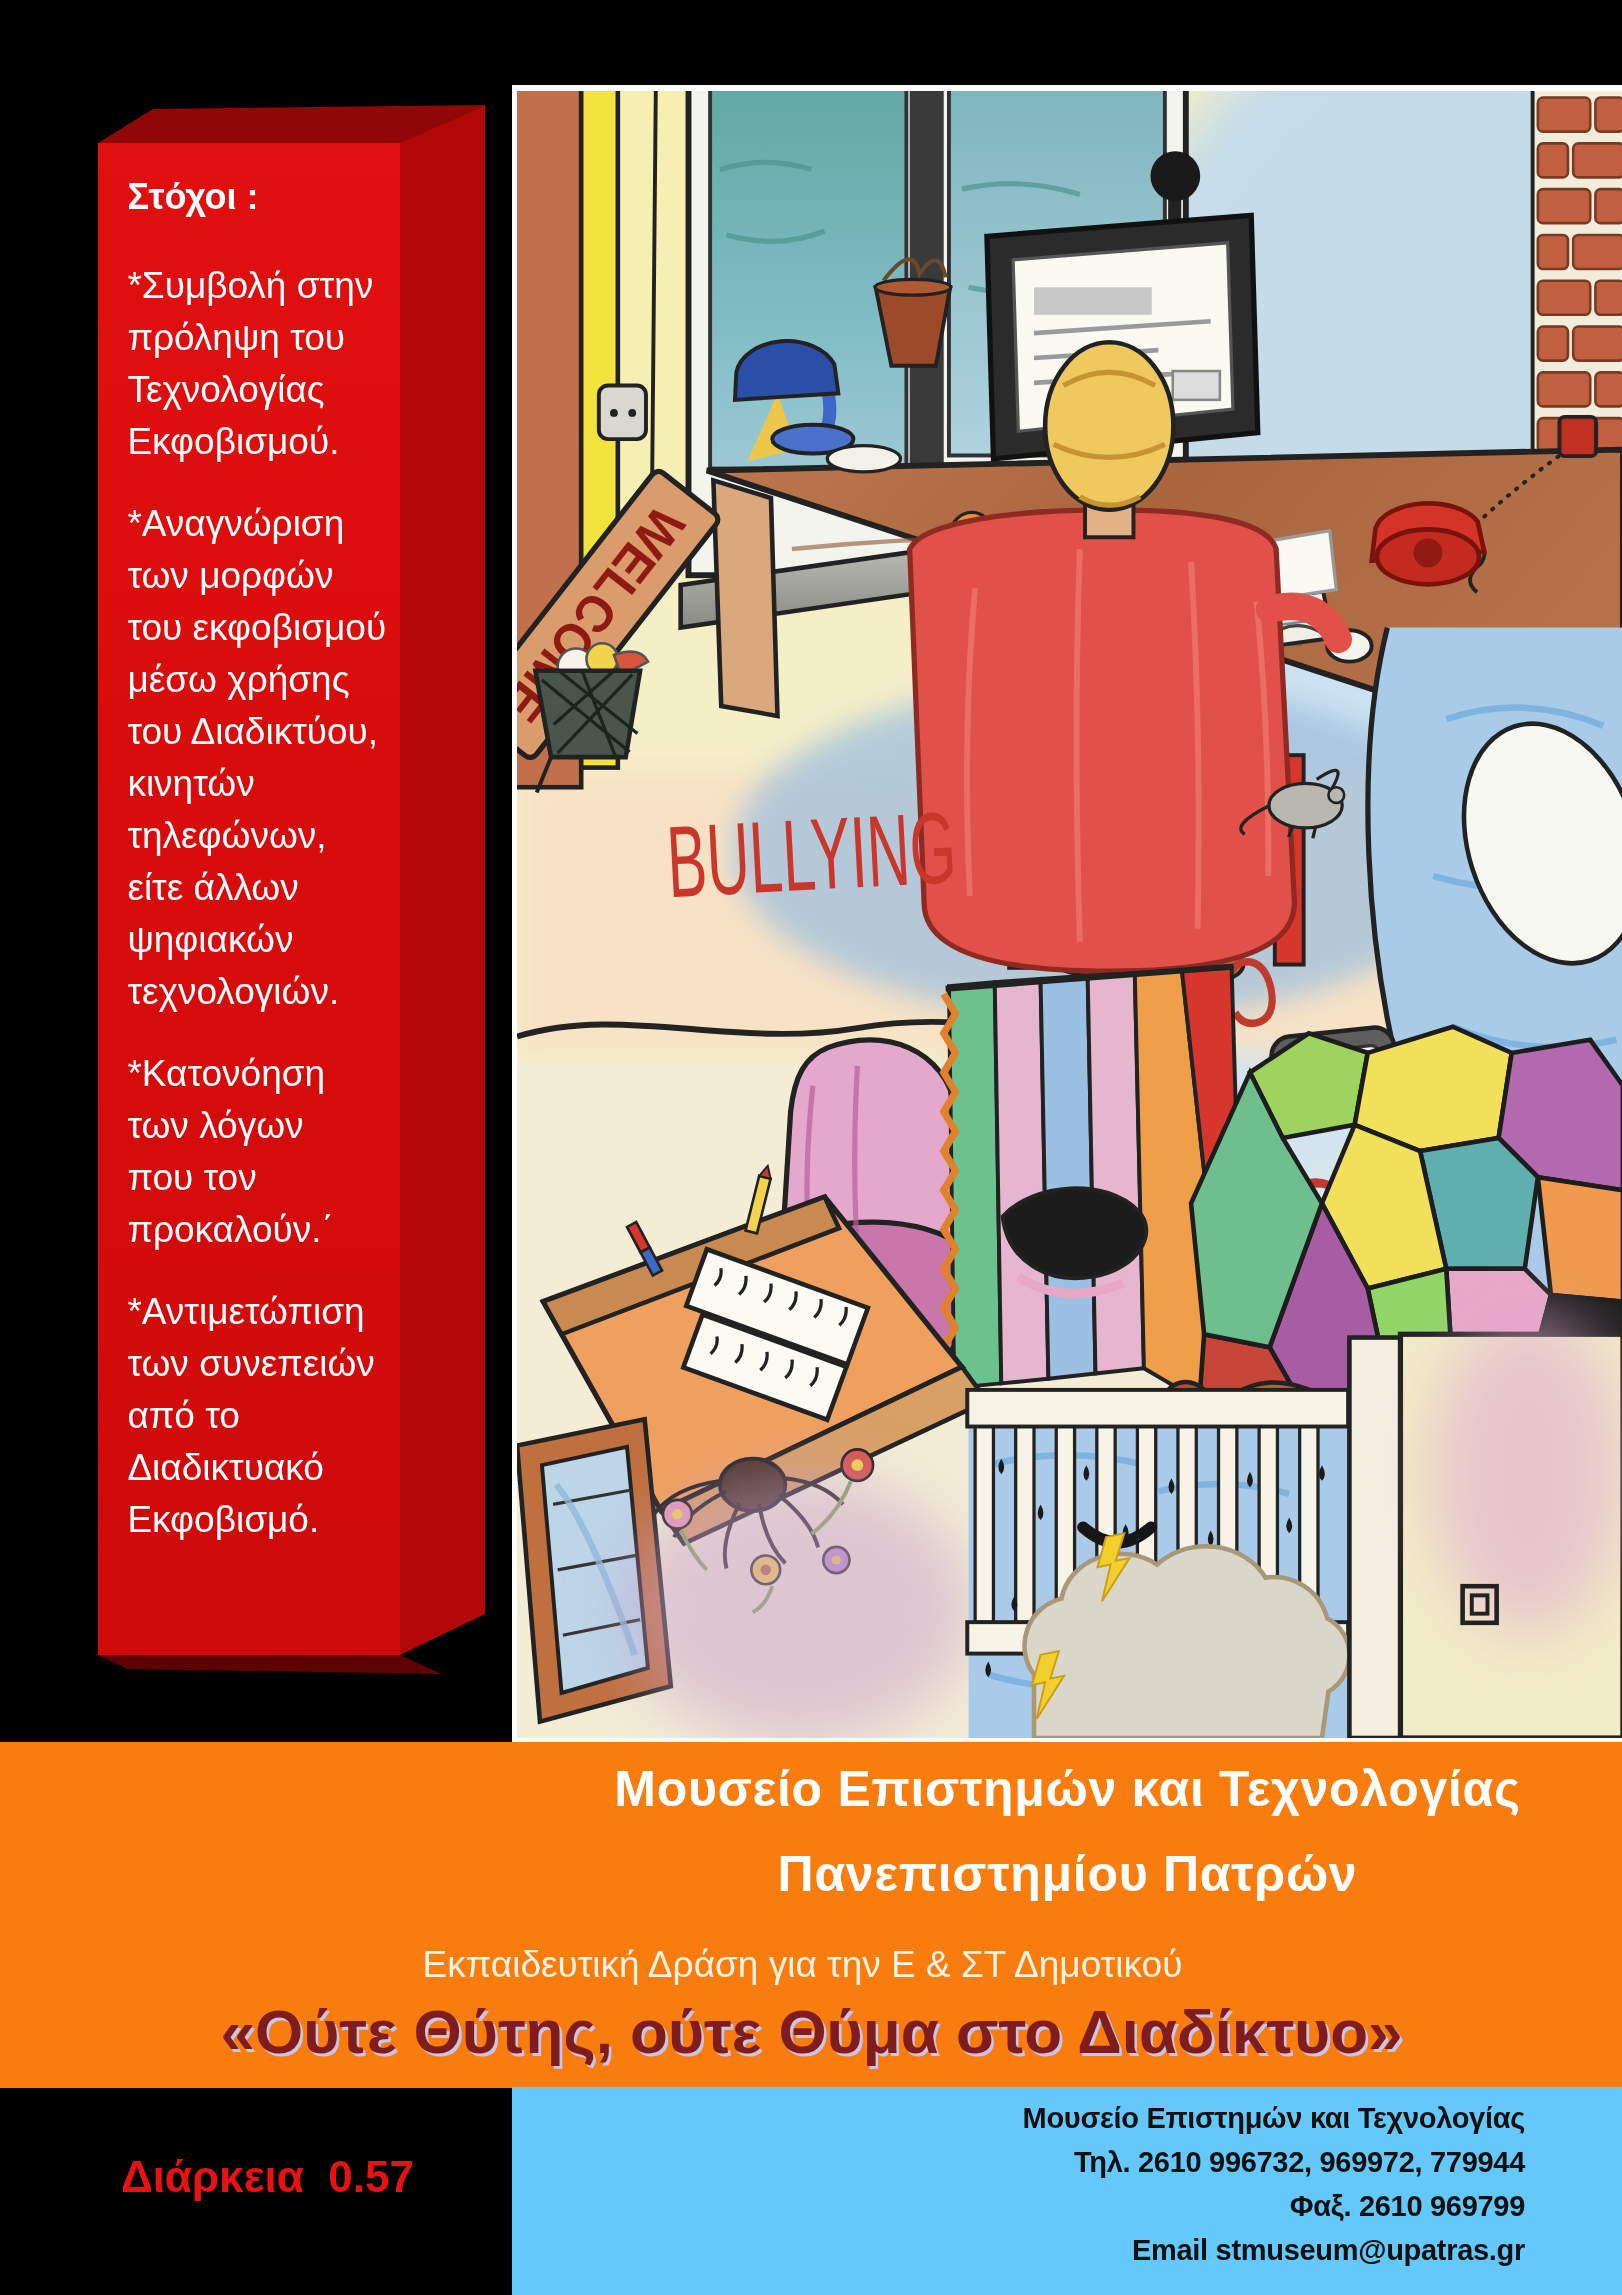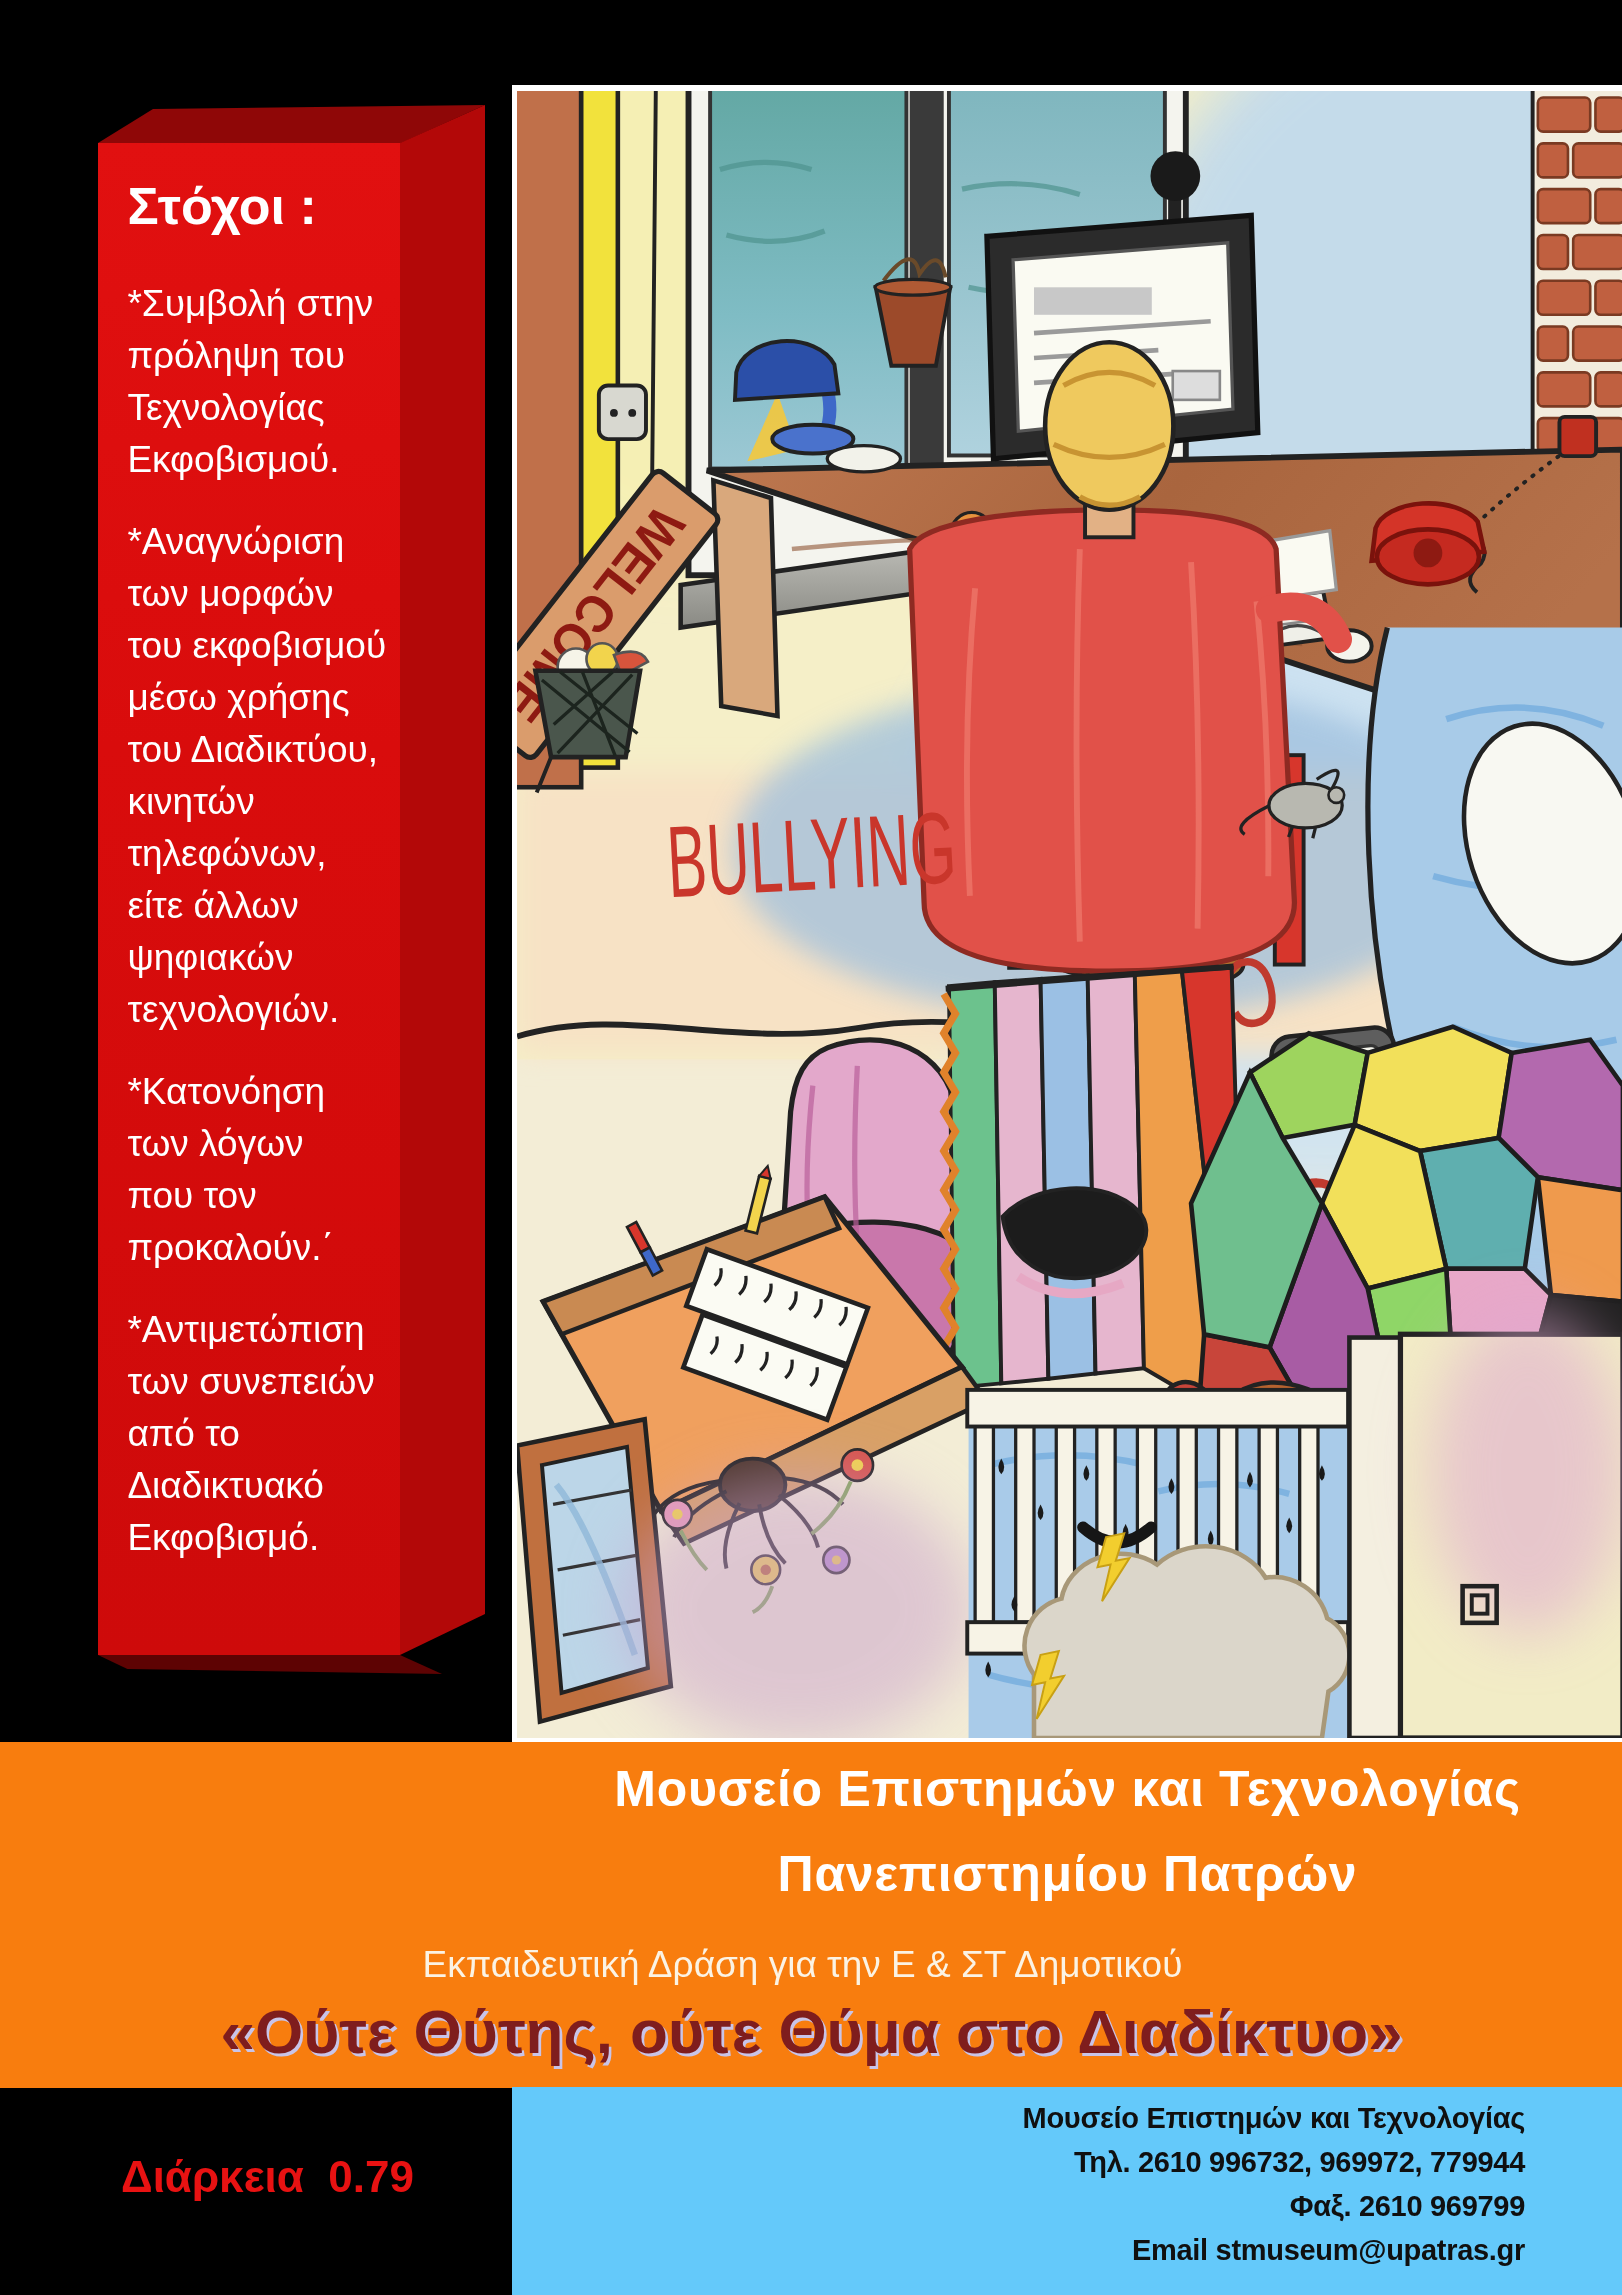--- a/index.html
+++ b/index.html
@@ -10,21 +10,21 @@
   .redbox{position:absolute;left:98px;top:105px;width:390px;height:1572px;}
   .rb-top{position:absolute;left:0;top:0;width:390px;height:39px;background:#8F0707;
           clip-path:polygon(0px 38px,55px 3.9px,387px 0px,303px 38px);}
   .rb-side{position:absolute;left:0;top:0;width:390px;height:1572px;background:#B30808;
            clip-path:polygon(302px 38px,387px 0px,387px 1509px,302px 1550px);}
   .rb-bottom{position:absolute;left:0;top:0;width:390px;height:1572px;background:#5E0303;
            clip-path:polygon(0px 1550px,302px 1550px,344px 1569px,29.4px 1564px);}
   .rb-front{position:absolute;left:0;top:38px;width:302px;height:1512px;
             background:linear-gradient(180deg,#E11010,#D90C0C 40%,#CE0A0A);}
   .rb-text{position:absolute;left:29.4px;top:33px;width:275px;color:#FFFFFF;}
-  .rb-title{font-size:52px;font-weight:bold;margin:0 0 42px 0;}
+  .rb-title{font-size:36px;font-weight:bold;margin:0 0 42px 0;}
   .rb-bullet{font-size:37px;line-height:52px;margin:0 0 30px 0;white-space:pre-line;}
 
   
   .photo{position:absolute;left:512px;top:85px;width:1106px;height:1647px;
          border:solid #FFFFFF;border-width:6.5px 0 6.5px 5.2px;background:#F3EDD6;}
 
   
   .banner{position:absolute;left:0;top:1742px;width:1623px;height:346px;background:#F87D0E;}
   .bn-museum{position:absolute;left:512px;width:1111px;text-align:center;color:#FFFFFF;
              font-weight:bold;font-size:50px;letter-spacing:0.7px;}
@@ -415,21 +415,21 @@
   </svg>
   </div>
 
   <div class="banner">
     <div class="bn-museum bn-m1">Μουσείο Επιστημών και Τεχνολογίας</div>
     <div class="bn-museum bn-m2">Πανεπιστημίου Πατρών</div>
     <div class="bn-sub">Εκπαιδευτική Δράση για την Ε &amp; ΣΤ Δημοτικού</div>
     <div class="bn-head">«Ούτε Θύτης, ούτε Θύμα στο Διαδίκτυο»</div>
   </div>
 
-  <div class="duration">Διάρκεια  0.79</div>
+  <div class="duration">Διάρκεια  0.57</div>
 
   <div class="contact">
     <div>Μουσείο Επιστημών και Τεχνολογίας</div>
     <div>Τηλ. 2610 996732, 969972, 779944</div>
     <div>Φαξ. 2610 969799</div>
     <div>Email stmuseum@upatras.gr</div>
   </div>
 
 </div>
 

